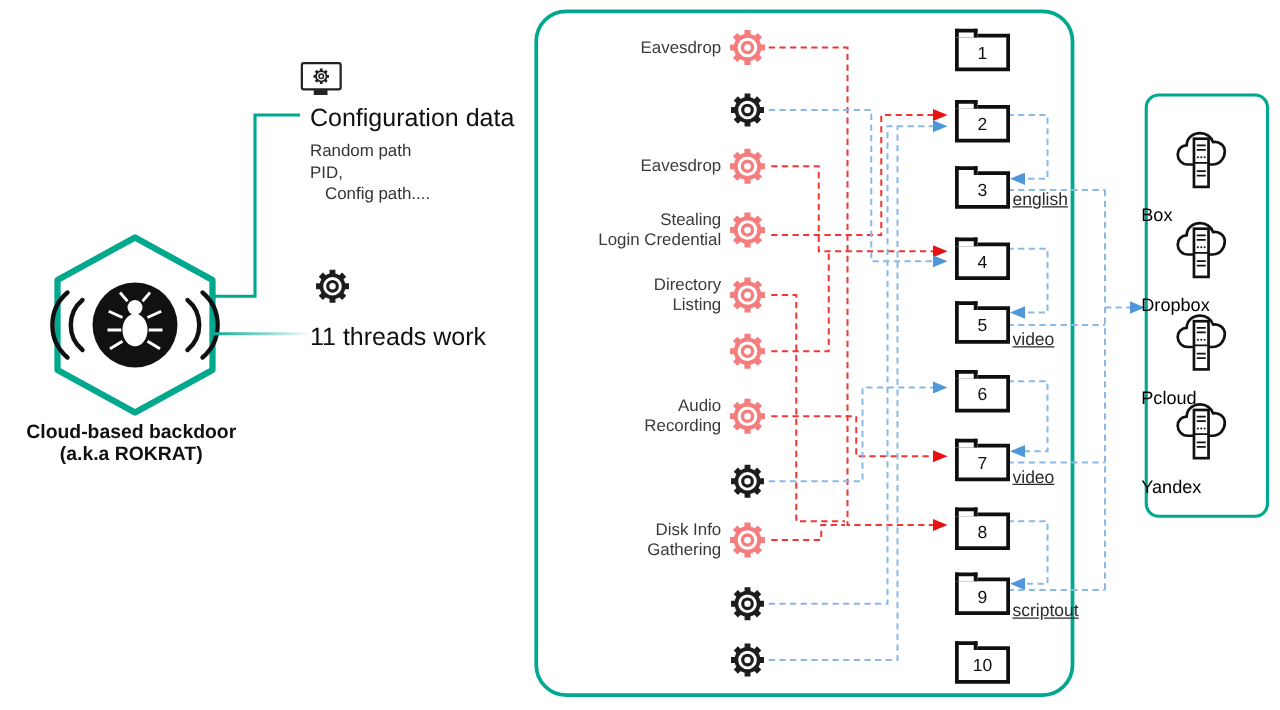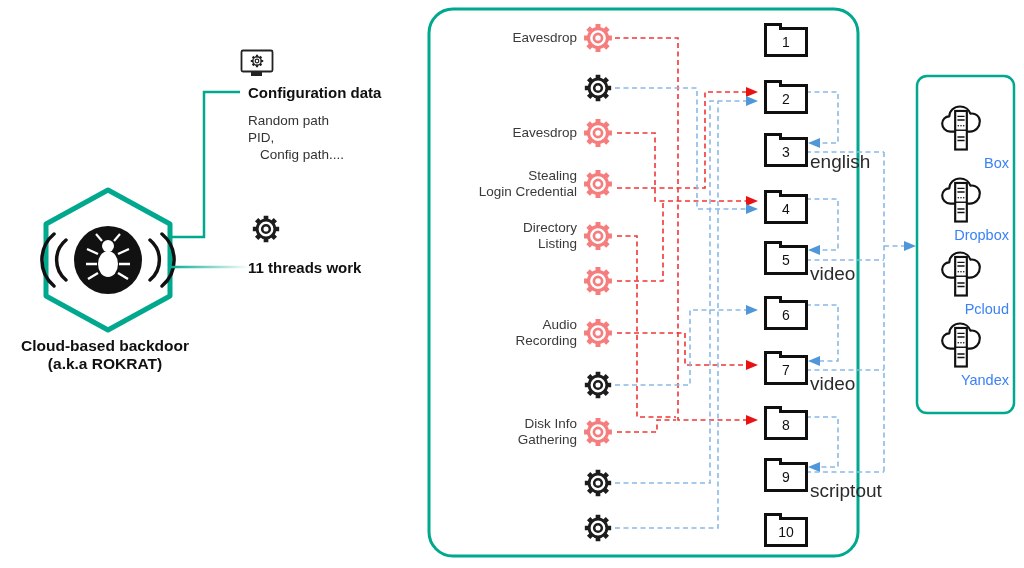--- a/index.html
+++ b/index.html
@@ -2,30 +2,30 @@
 <html><head>
 <meta charset="utf-8">
 <style>
   html,body{margin:0;padding:0;background:#ffffff;}
   .stage{position:relative;width:1024px;height:568px;background:#fff;
          font-family:"Liberation Sans",sans-serif;color:#2b2b2b;overflow:hidden;}
   .abs{position:absolute;}
   svg.layer{position:absolute;left:0;top:0;}
   .thread-label{width:200px;text-align:right;font-size:13.5px;line-height:16px;
                 white-space:pre-line;color:#3a3a3a;}
-  .h1{font-weight:bold;font-size:15px;color:#101010;}
+  .h1{font-weight:normal;font-size:20px;color:#101010;}
   .body-text{font-size:13.5px;line-height:17px;color:#333;}
   .center-title{font-weight:bold;font-size:15.5px;color:#101010;text-align:center;width:216px;line-height:18px;}
   .folder{position:absolute;width:38px;height:24px;border:3px solid #0f0f0f;background:#fff;
           display:flex;align-items:center;justify-content:center;}
   .folder::before{content:"";position:absolute;top:-7px;left:-3px;width:12px;height:4px;
           border:3px solid #0f0f0f;border-bottom:none;background:#fff;}
   .folder-num{font-size:14px;color:#111;}
-  .folder-label{font-size:19px;color:#2b2b2b;}
-  .cloud-label{font-size:14.5px;color:#3b82f6;text-align:right;width:96px;}
+  .folder-label{font-size:14px;color:#2b2b2b;text-decoration:underline;}
+  .cloud-label{font-size:14.5px;color:#000000;text-align:left;width:96px;margin-top:10px;}
 </style>
 </head>
 <body>
 
 <div class="stage">
 
   <svg class="layer" width="1024" height="568" viewBox="0 0 1024 568">
     <defs>
       <marker id="ra" viewBox="0 0 12 10" markerWidth="12" markerHeight="10" refX="2" refY="5" orient="auto" markerUnits="userSpaceOnUse">
         <path d="M0,0 L12,5 L0,10 Z" fill="#e81212"></path>

